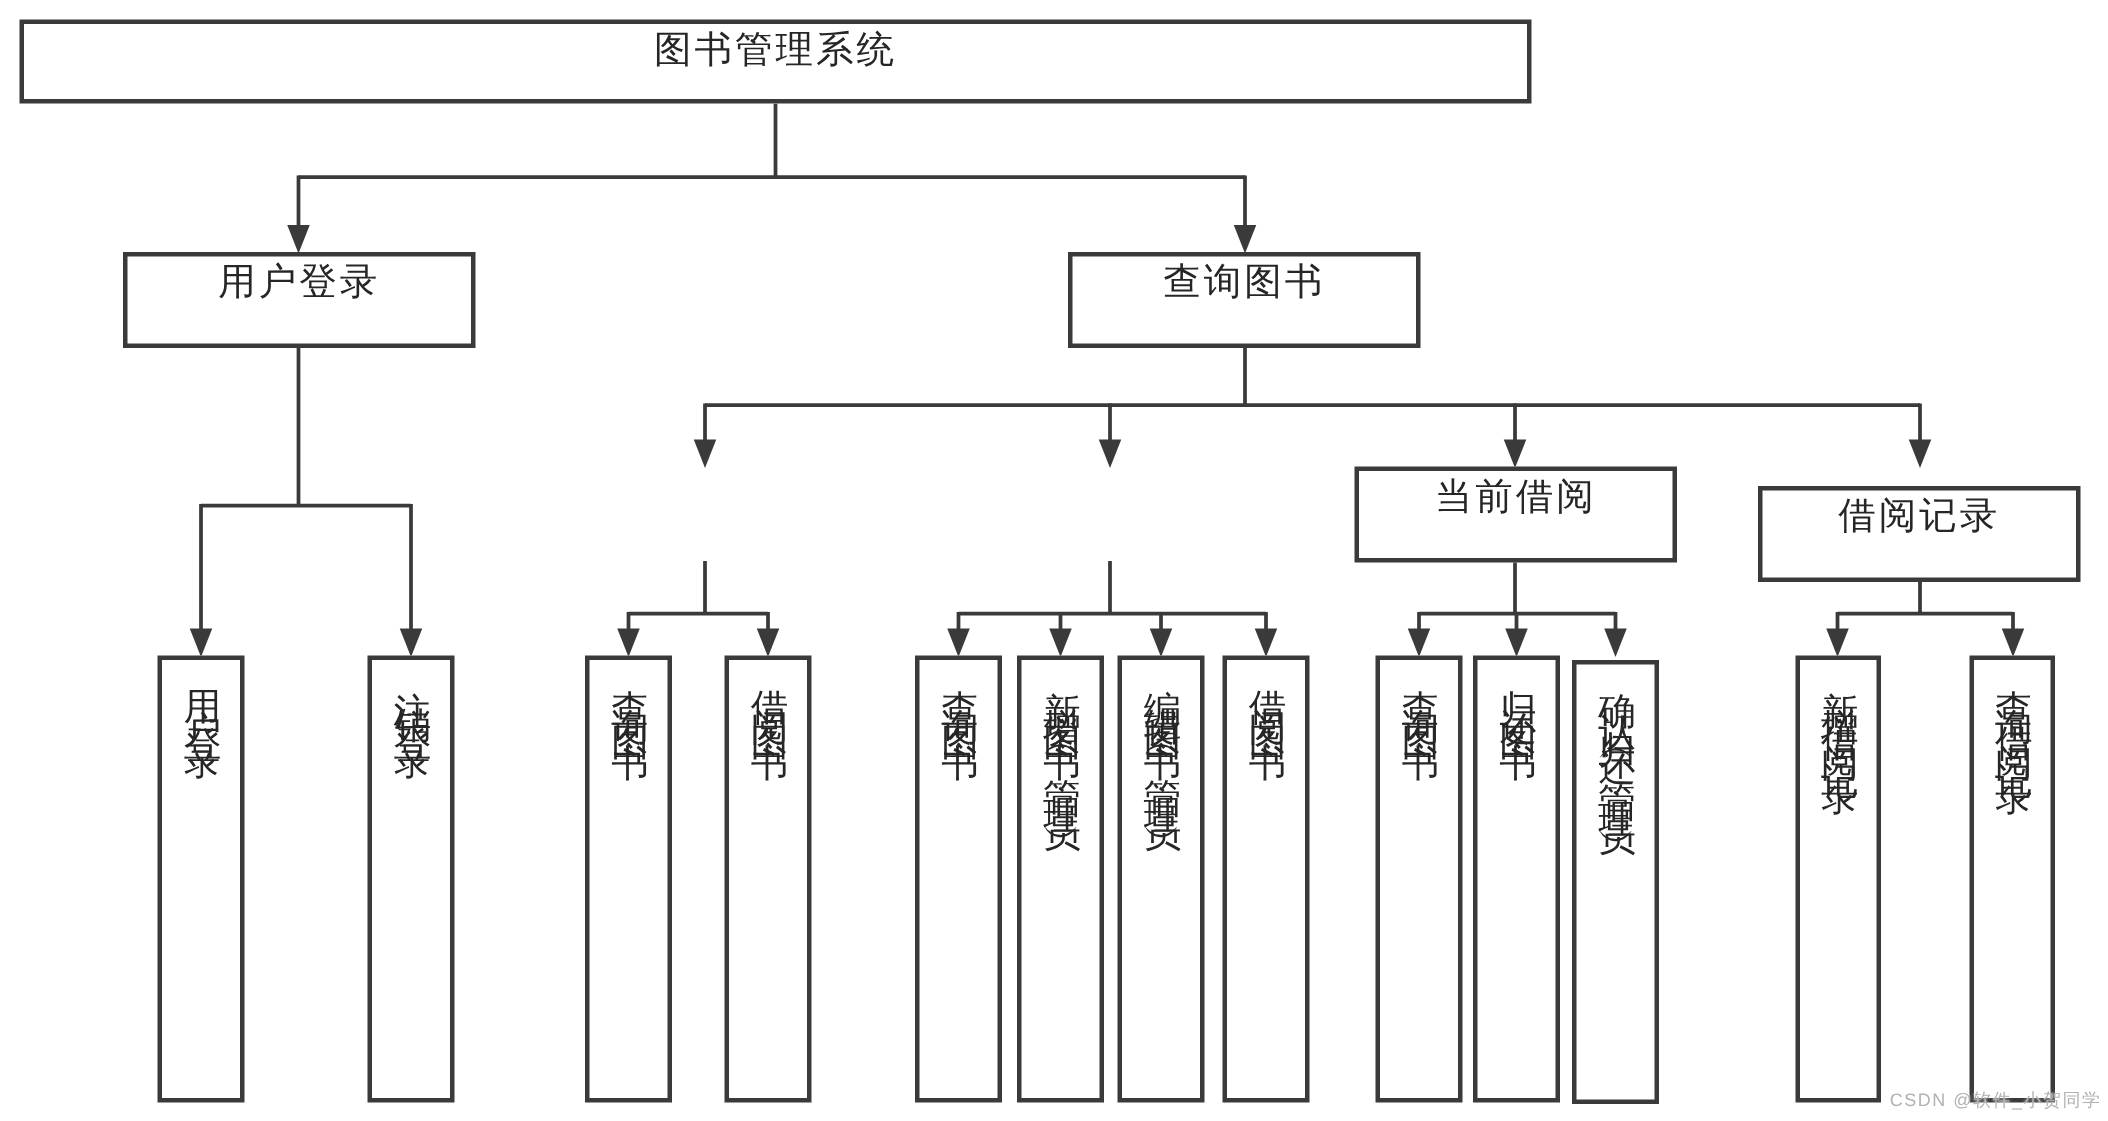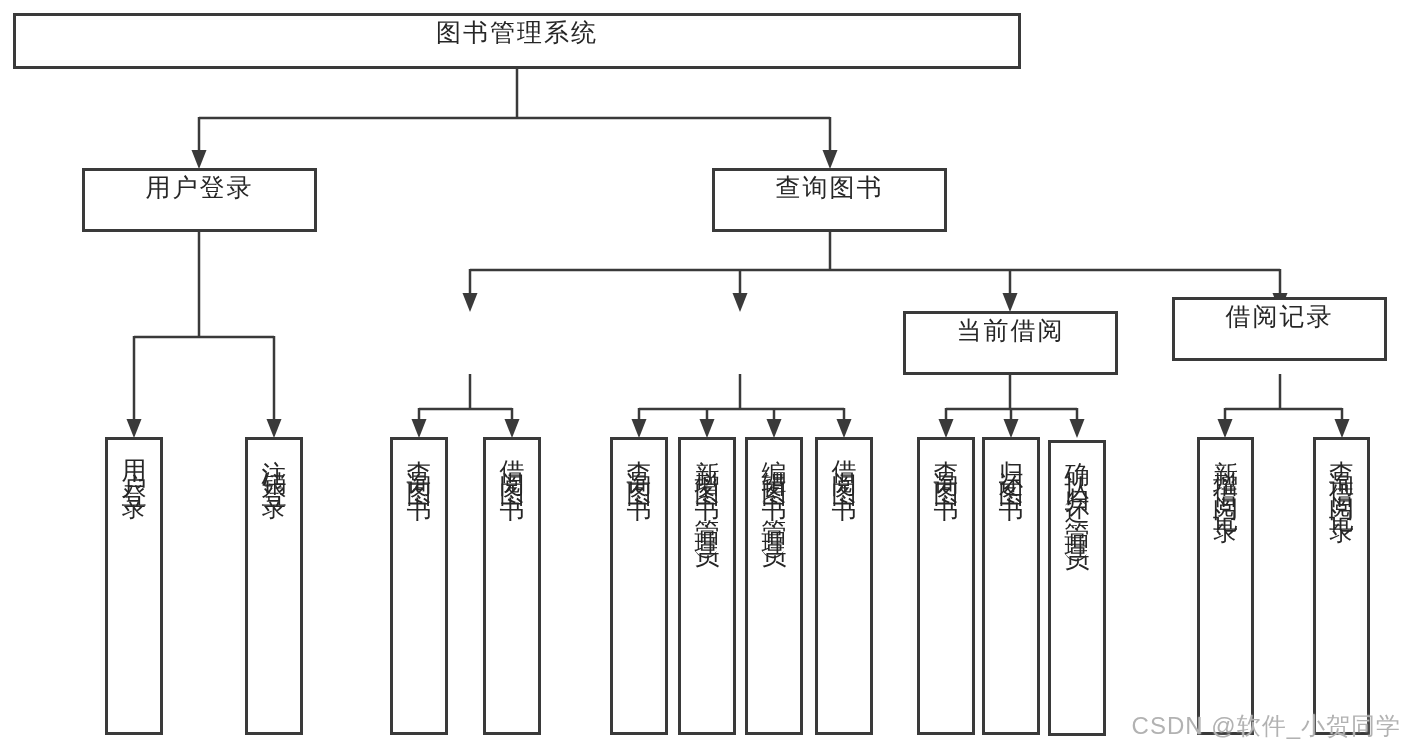--- a/index.html
+++ b/index.html
@@ -39,21 +39,21 @@
     text-orientation: mixed;
     letter-spacing: 12px;
     line-height: 1;
     white-space: nowrap;
   }
   .watermark {
     position: absolute;
     right: 4px;
     bottom: 5px;
     z-index: 5;
-    font-size: 24px;
+    font-size: 12px;
     color: #b2b2b2;
     text-shadow: 0 0 2px rgba(255,255,255,0.9);
     letter-spacing: 1px;
     white-space: nowrap;
   }
   svg line, svg path { stroke: #3a3a3a; stroke-width: 2.5; fill: none; }
   svg polygon { fill: #3a3a3a; stroke: none; }
 </style>
 </head>
 <body>
@@ -129,21 +129,21 @@
   <div class="box" style="left:82px; top:168px; width:235px; height:64px;">
     <span class="hlabel">用户登录</span>
   </div>
   <div class="box" style="left:712px; top:168px; width:235px; height:64px;">
     <span class="hlabel">查询图书</span>
   </div>
 
   <div class="box" style="left:903px; top:311px; width:215px; height:64px;">
     <span class="hlabel">当前借阅</span>
   </div>
-  <div class="box" style="left:1172px; top:297px; width:215px; height:64px;">
+  <div class="box" style="left:1172px; top:324px; width:215px; height:64px;">
     <span class="hlabel">借阅记录</span>
   </div>
 
   <div class="box" style="left:105px; top:437px; width:58px; height:298px;">
     <span class="vlabel">用户登录</span>
   </div>
   <div class="box" style="left:245px; top:437px; width:58px; height:298px;">
     <span class="vlabel">注销登录</span>
   </div>
 

